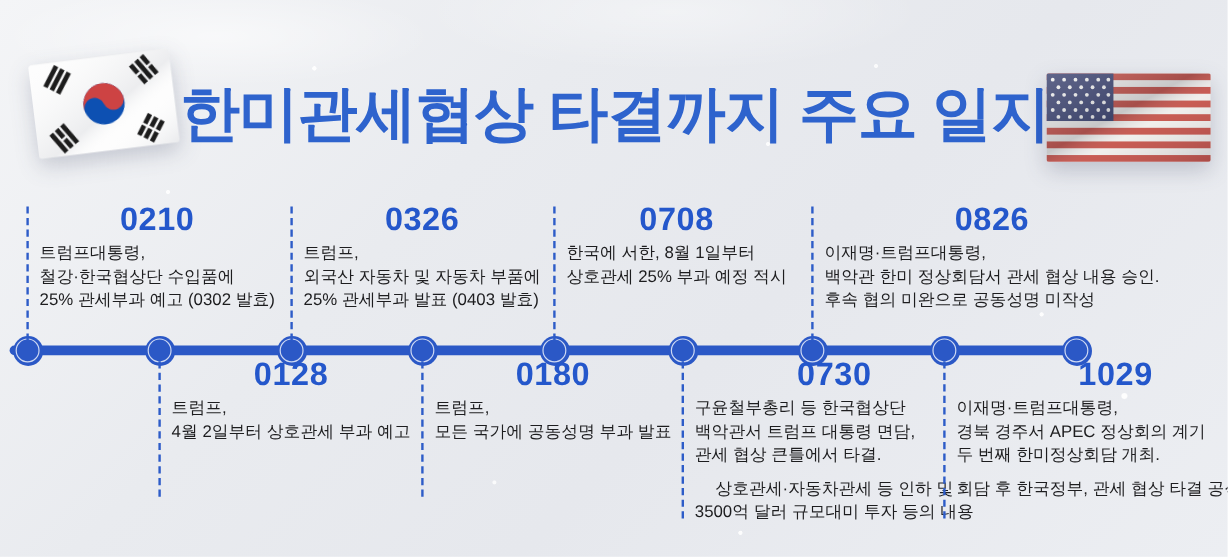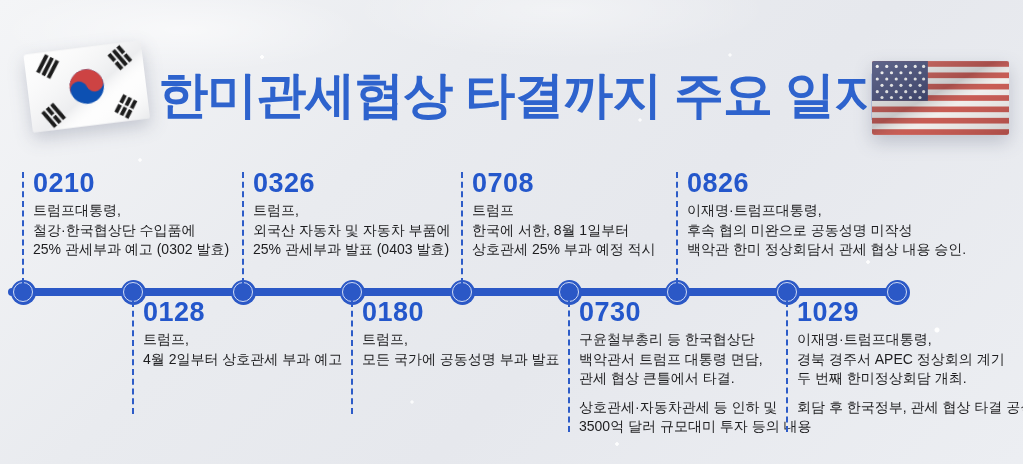--- a/index.html
+++ b/index.html
@@ -18,21 +18,21 @@
       radial-gradient(circle 3px at 937px 330px, rgba(255,255,255,.95) 0 2px, transparent 3px),
       radial-gradient(circle 2px at 868px 262px, rgba(255,255,255,.9) 0 1.5px, transparent 2px),
       radial-gradient(circle 2px at 617px 444px, rgba(255,255,255,.9) 0 1.5px, transparent 2px),
       radial-gradient(circle 2px at 412px 402px, rgba(255,255,255,.8) 0 1.3px, transparent 2px),
       radial-gradient(circle 2px at 730px 55px, rgba(255,255,255,.8) 0 1.3px, transparent 2px),
       radial-gradient(ellipse 260px 60px at 180px 30px, rgba(255,255,255,.55), transparent 70%),
       radial-gradient(ellipse 300px 70px at 560px 10px, rgba(255,255,255,.4), transparent 70%);
   }
   .title{
     position:absolute; left:150px; right:140px; top:62px;
-    text-align:right; font-size:50px; font-weight:800; letter-spacing:-1px;
+    text-align:left; font-size:50px; font-weight:800; letter-spacing:-1px;
     color:#2e63cd;
   }
   .flag{ position:absolute; filter:drop-shadow(0 7px 9px rgba(40,50,80,.22)); }
   .flag.kr{ left:28px; top:47px; transform:rotate(-7deg); }
   .flag.us{ left:872px; top:61px; }
 
   .tl-line{
     position:absolute; left:8px; top:288px; width:901px; height:8px;
     background:#2b58c6; border-radius:4px;
   }
@@ -47,26 +47,26 @@
 
   .event{
     position:absolute; border-left:2px dashed #2d5cc8; padding-left:9px;
     white-space:nowrap;
   }
   .event.above{ top:172px; height:112px; }
   .event.below{ top:301px; height:113px; }
   .event.below.tall{ height:131px; }
   .event .date{
     font-size:27px; font-weight:800; color:#2457cb; line-height:29px;
-    margin:-3px 0 3px 0; letter-spacing:.5px;
+    margin:-3px 0 3px 0; letter-spacing:.5px;text-align:center;
   }
   .event .line{
     font-size:14px; line-height:19.5px; color:#1d1d1f; font-weight:500;
   }
-  .event .para2{ margin-top:9px; }
+  .event .para2{ margin-top:9px;text-align:center; }
 </style>
 </head>
 <body>
 
 <div class="flag kr">
   <svg width="118" height="79" viewBox="0 0 120 80">
     <rect x="0" y="0" width="120" height="80" rx="3" fill="#fdfdfd"></rect>
     <rect x="0" y="0" width="120" height="80" rx="3" fill="url(#krshade)"></rect>
     <defs>
       <linearGradient id="krshade" x1="0" y1="0" x2="1" y2="1">
@@ -198,30 +198,29 @@
 
 <div class="event above" style="left:242px">
   <div class="date">0326</div>
   <div class="line">트럼프,</div>
   <div class="line">외국산 자동차 및 자동차 부품에</div>
   <div class="line">25% 관세부과 발표 (0403 발효)</div>
 </div>
 
 <div class="event above" style="left:461px">
   <div class="date">0708</div>
-  <div class="line">트럼프</div>
   <div class="line">한국에 서한, 8월 1일부터</div>
   <div class="line">상호관세 25% 부과 예정 적시</div>
 </div>
 
 <div class="event above" style="left:676px">
   <div class="date">0826</div>
   <div class="line">이재명·트럼프대통령,</div>
+  <div class="line">백악관 한미 정상회담서 관세 협상 내용 승인.</div>
   <div class="line">후속 협의 미완으로 공동성명 미작성</div>
-  <div class="line">백악관 한미 정상회담서 관세 협상 내용 승인.</div>
 </div>
 
 <div class="event below" style="left:132px">
   <div class="date">0128</div>
   <div class="line">트럼프,</div>
   <div class="line">4월 2일부터 상호관세 부과 예고</div>
 </div>
 
 <div class="event below" style="left:351px">
   <div class="date">0180</div>

